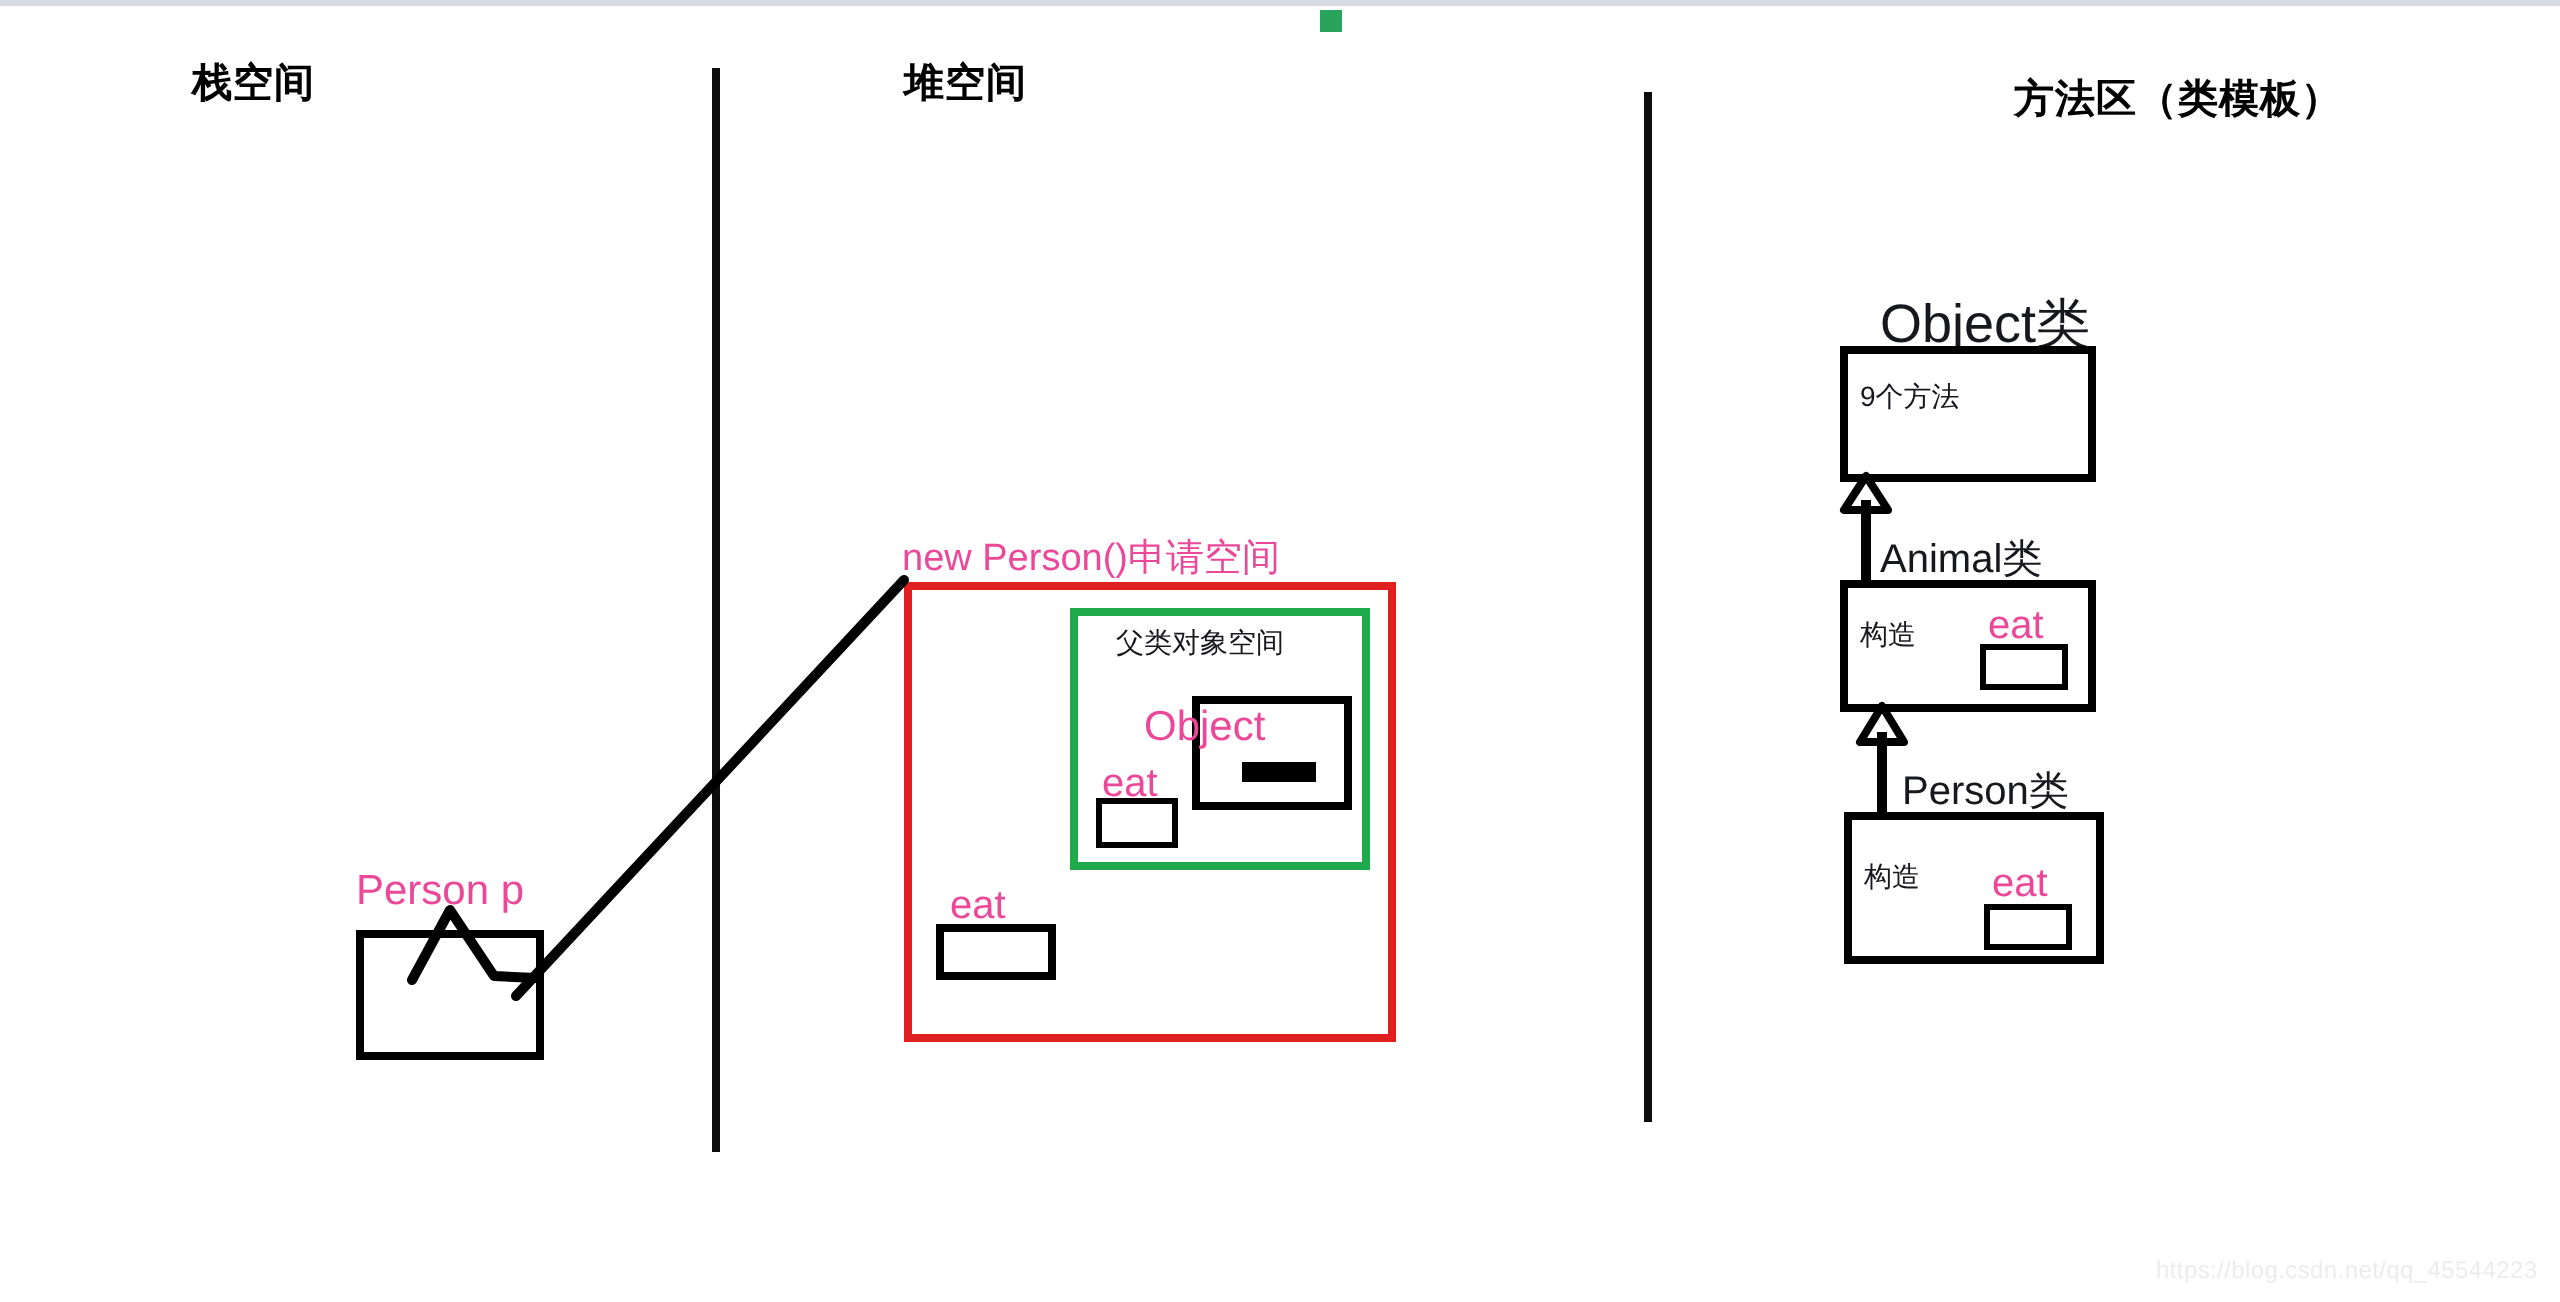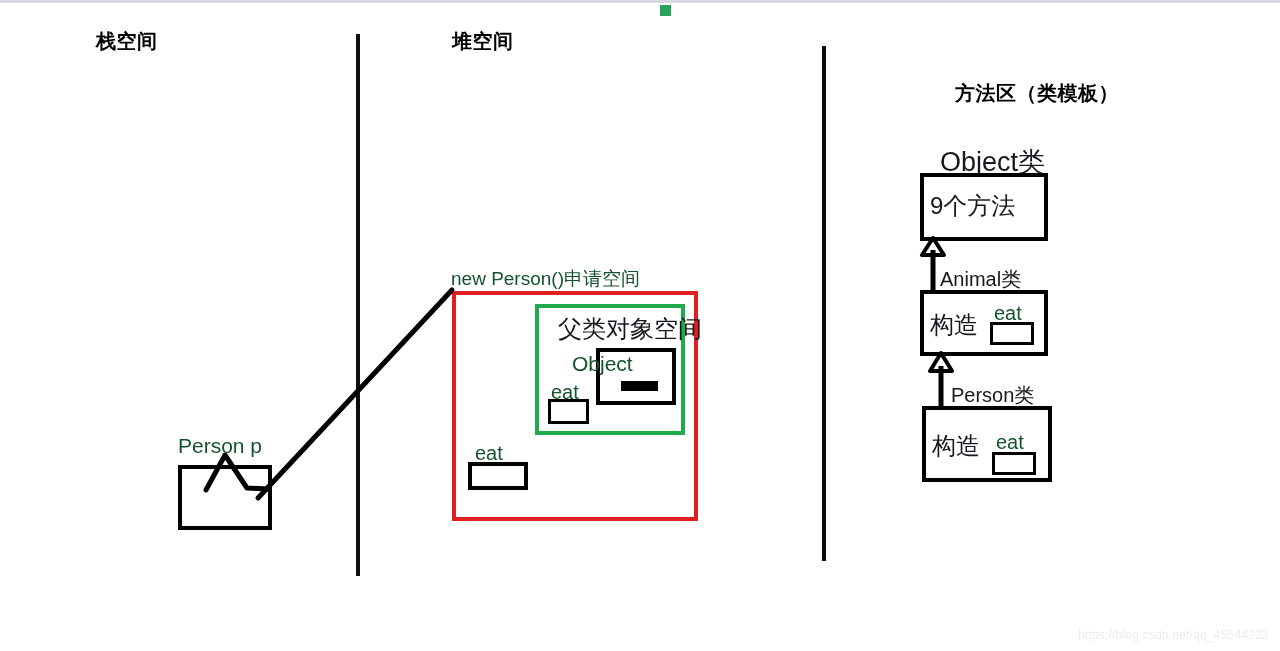--- a/index.html
+++ b/index.html
@@ -55,27 +55,27 @@
   }
   .greenbox {
     position: absolute;
     border: 4px solid #1faa4b;
     background: transparent;
     box-sizing: border-box;
   }
   .lbl {
     position: absolute;
     font-size: 19px;
-    color: #14532d;
+    color: #ec4899;
     white-space: nowrap;
     text-align: right;
   }
   .lbl-cn {
     position: absolute;
-    font-size: 24px;
+    font-size: 14px;
     color: #17171e;
     white-space: nowrap;
   }
   .filled-bar {
     position: absolute;
     background: #000000;
   }
   .greendot {
     position: absolute;
     background: #2aa45c;
@@ -99,21 +99,21 @@
 <body>
 
 <div id="canvas">
 
   <div class="topbar"></div>
 
   <div class="greendot" style="left:660px; top:5px; width:11px; height:11px;"></div>
 
   <div class="hdr" style="left:96px; top:28px;">栈空间</div>
   <div class="hdr" style="left:452px; top:28px;">堆空间</div>
-  <div class="hdr" style="left:955px; top:36px;margin-top:44px;">方法区（类模板）</div>
+  <div class="hdr" style="left:1007px; top:36px;">方法区（类模板）</div>
 
   <div class="vline" style="left:356px; top:34px; width:4px; height:542px;"></div>
   <div class="vline" style="left:822px; top:46px; width:4px; height:515px;"></div>
 
   <div class="lbl" style="left:178px; top:434px; font-size:21px;">Person  p</div>
   <div class="boxline" style="left:178px; top:465px; width:94px; height:65px;"></div>
 
   <div class="lbl" style="left:451px; top:266px; font-size:19px;">new Person()申请空间</div>
   <div class="redbox" style="left:452px; top:291px; width:246px; height:230px;"></div>
 

